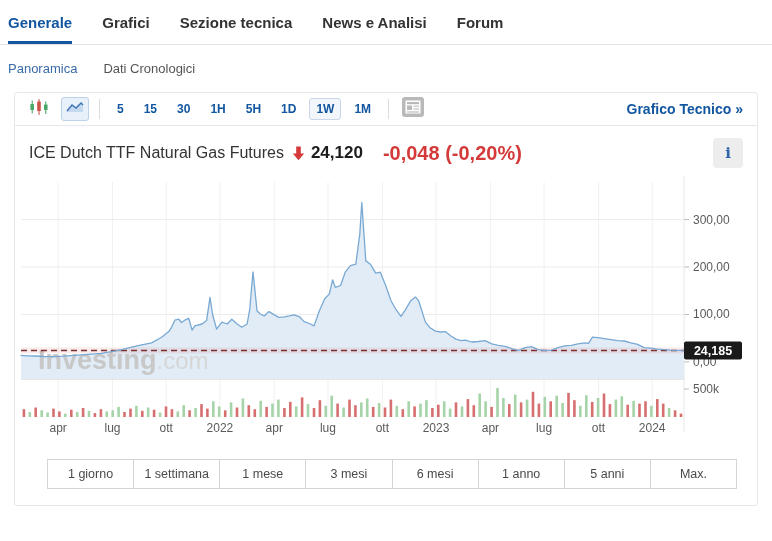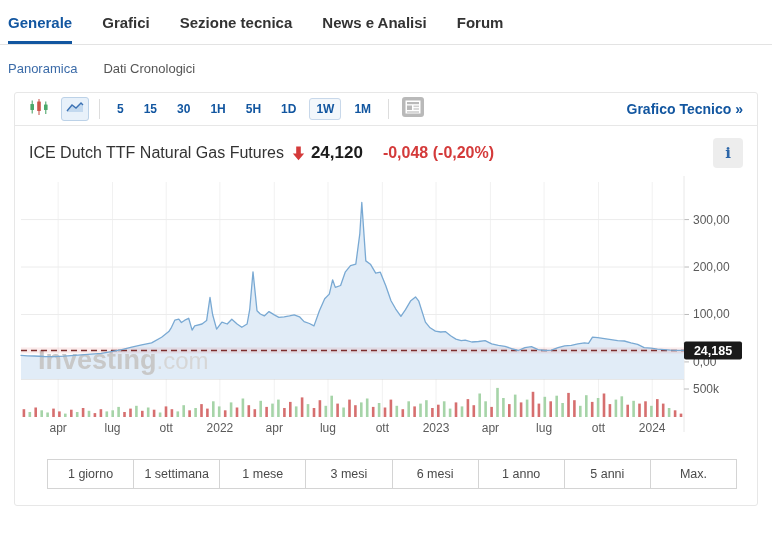--- a/index.html
+++ b/index.html
@@ -28,21 +28,21 @@
   .interval { font-size:12px; font-weight:700; color:#1256a0; padding:3px 6px; border-radius:3px; border:1px solid transparent; cursor:pointer; }
   .interval.selected { background:#f3f7fb; border-color:#c8d8ea; }
   .toolbar-spacer { flex:1; }
   .tech-link { font-size:14px; font-weight:700; color:#1256a0; cursor:pointer; padding-right:4px; }
 
   
   .title-row { display:flex; align-items:center; padding:12px 14px 8px 14px; }
   .quote-name { font-size:16px; color:#333; margin-right:8px; }
   .arrow-down { margin-right:6px; display:flex; align-items:center; }
   .quote-last { font-size:17px; font-weight:700; color:#1c1c1c; margin-right:20px; }
-  .quote-change { font-size:16px; font-weight:700; color:#d43a3a; }
+  .quote-change { font-size:20px; font-weight:700; color:#d43a3a; }
   .title-spacer { flex:1; }
   .info-btn { width:30px; height:30px; background:#ededed; border-radius:4px; display:flex; align-items:center; justify-content:center;
     font-family:"DejaVu Serif","Liberation Serif",serif; font-weight:700; font-size:15px; color:#2c66a8; cursor:pointer; }
 
   
   .chart-wrap { position:relative; padding:0 0 0 1px; }
   svg text { font-family:"Liberation Sans","DejaVu Sans",sans-serif; }
 
   
   .ranges-row { display:flex; padding:16px 20px 16px 20px; }

